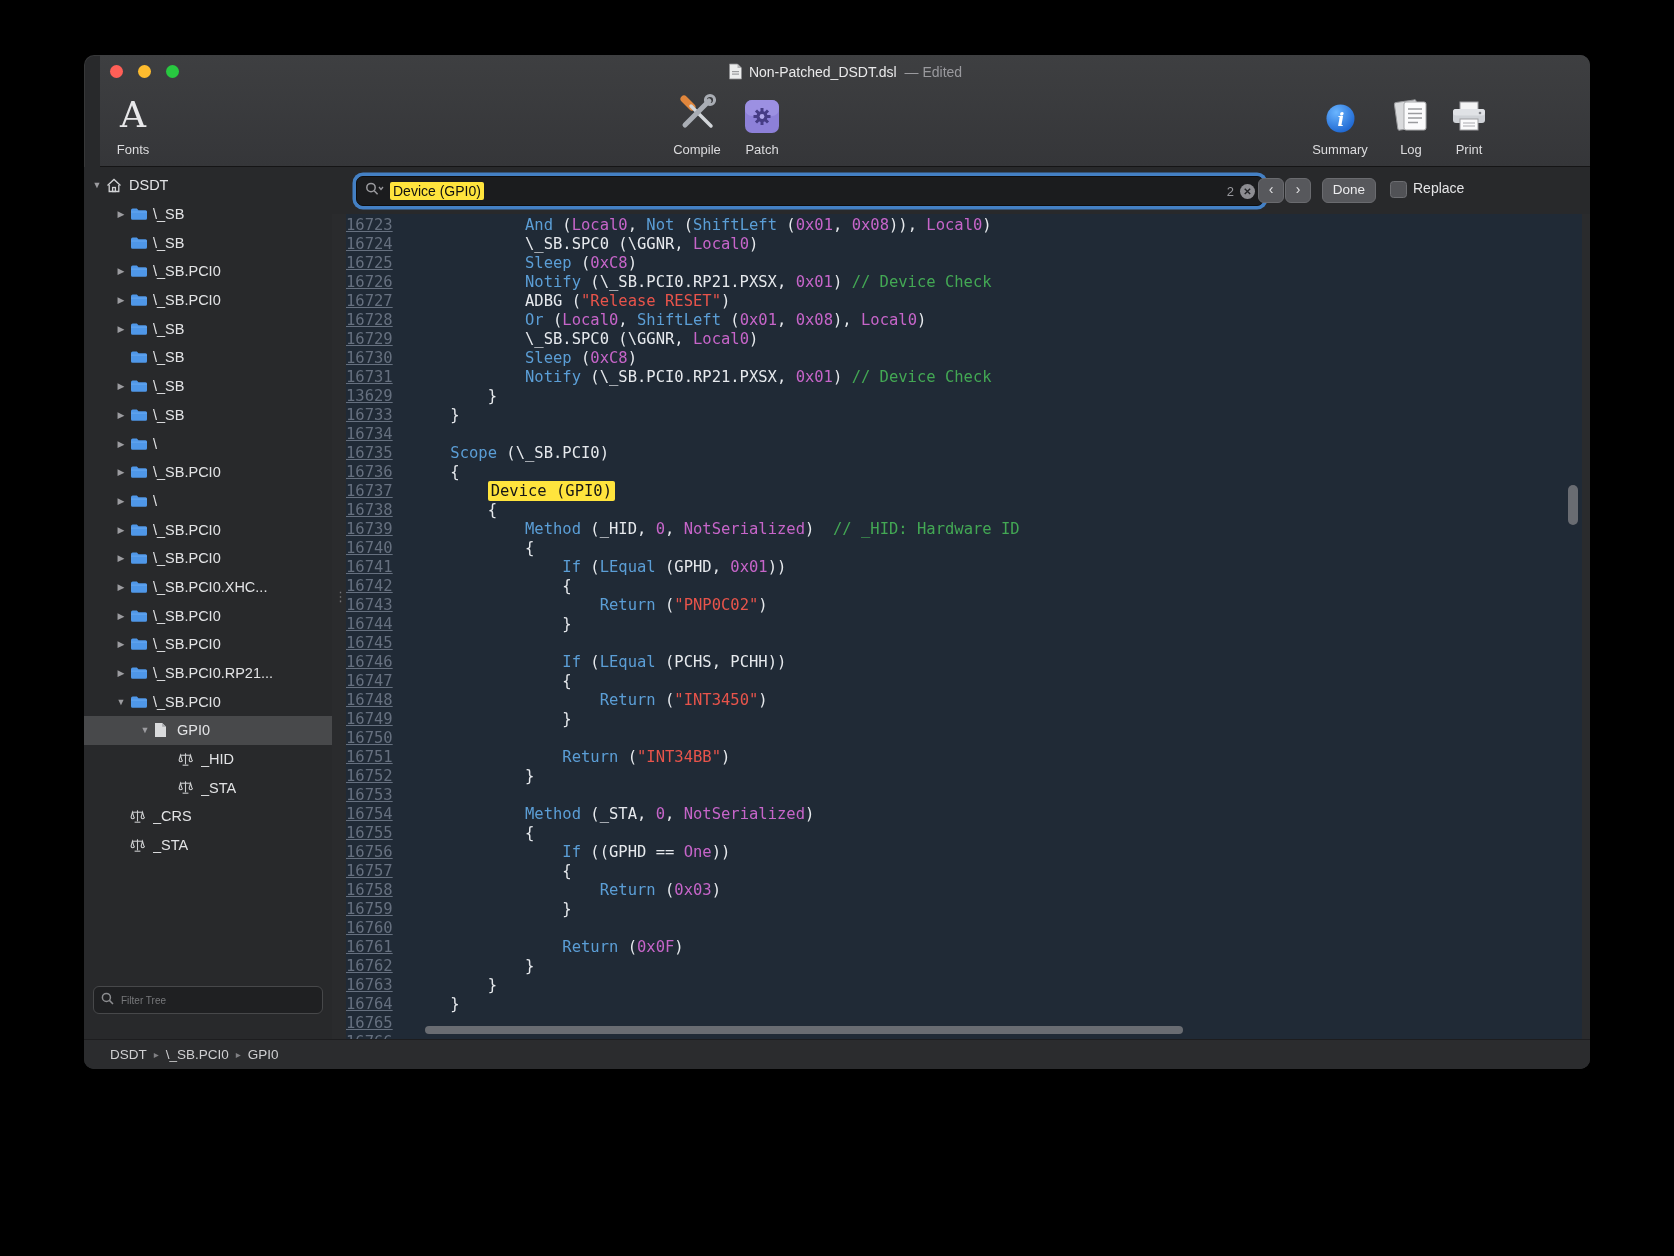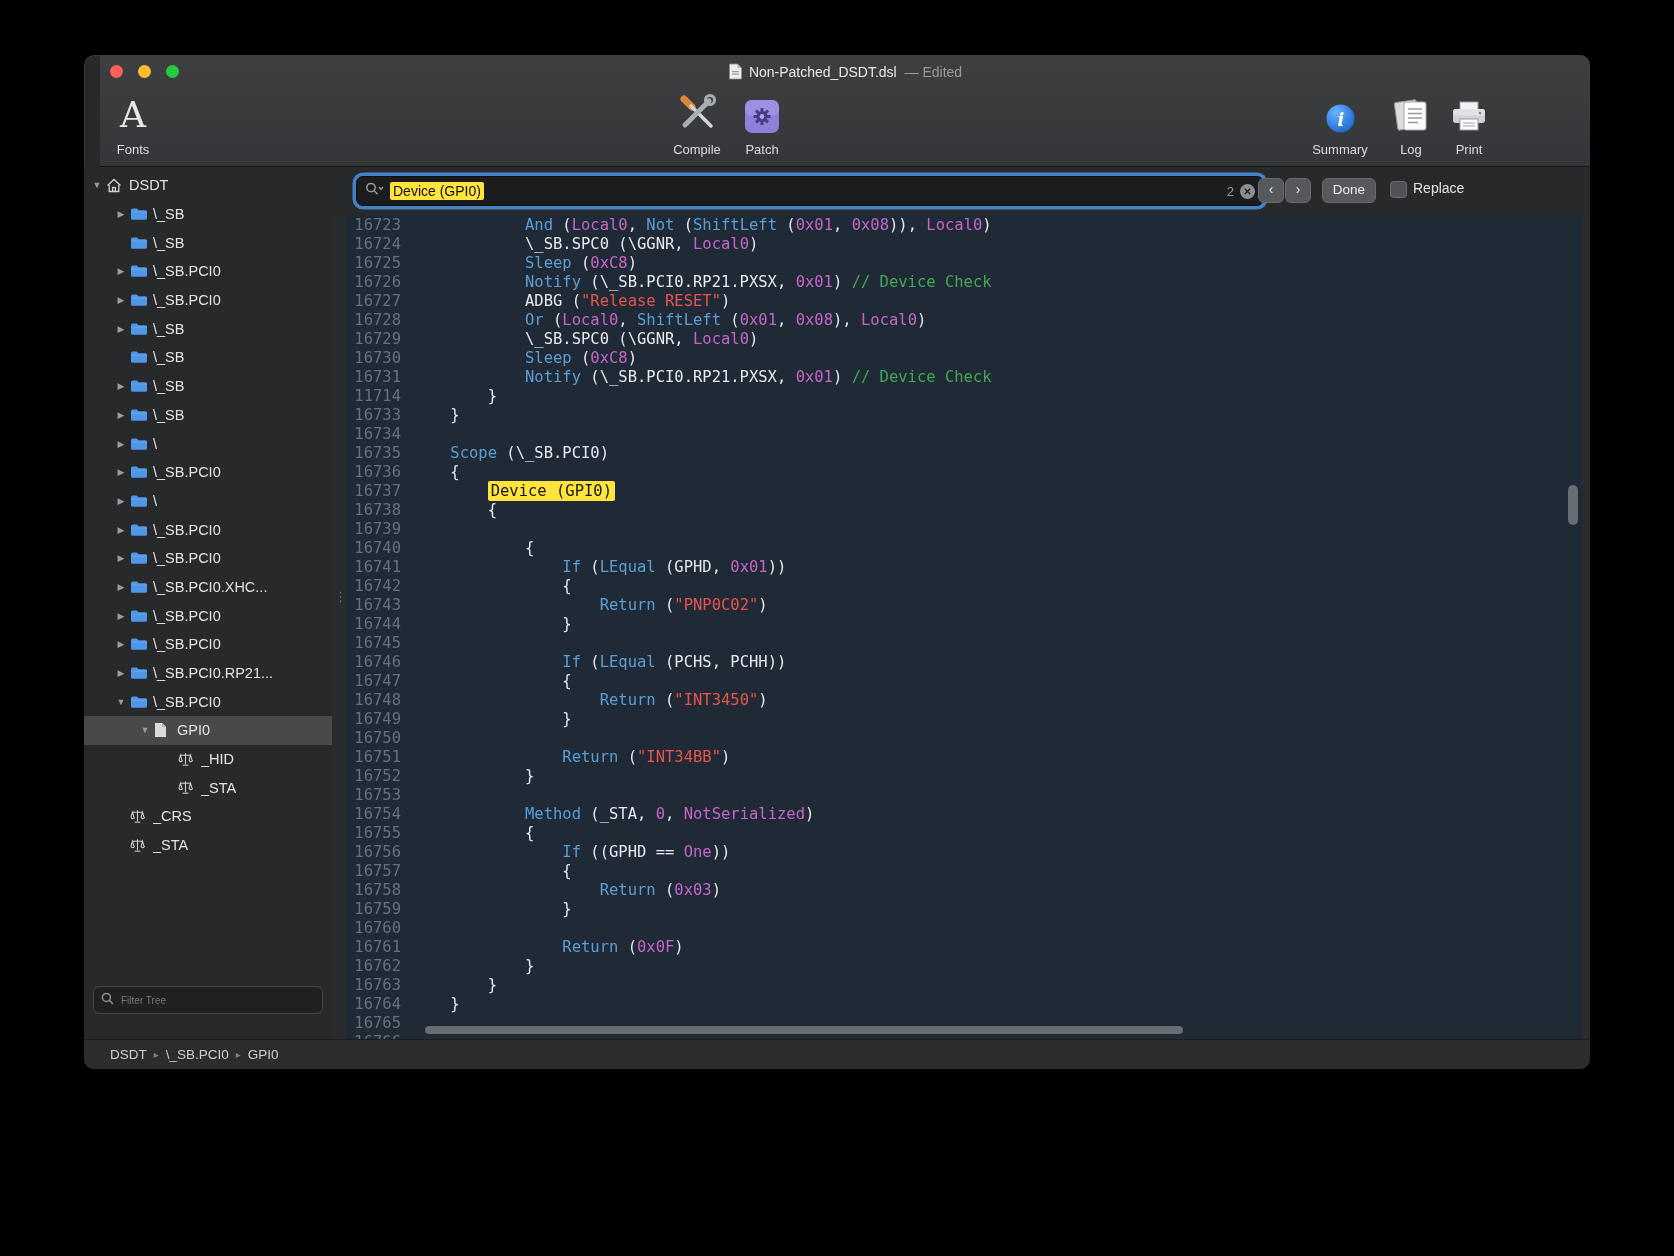--- a/index.html
+++ b/index.html
@@ -48,21 +48,21 @@
     border:1px solid #6a6b6f;color:#e4e4e6;font-size:14px;line-height:21px;text-align:center;cursor:default;}
   .done-btn{position:absolute;left:990px;top:11px;width:52px;height:23px;border-radius:6px;background:#57585c;
     border:1px solid #6a6b6f;color:#ececee;font-size:13.5px;line-height:21px;text-align:center;cursor:default;}
   .replace-box{position:absolute;left:1058px;top:14px;width:15px;height:15px;border-radius:3.5px;
     background:#515256;border:1px solid #6d6e72;}
   .replace-lbl{position:absolute;left:1081px;top:13px;font-size:14px;color:#e4e4e6;}
   
   .editor-area{position:absolute;left:0;top:47px;right:0;bottom:0;background:#2a2b2d;padding:0 8px 0 14px;box-sizing:border-box;}
   .editor{width:100%;height:100%;background:var(--editor-bg);overflow:hidden;padding-top:2px;box-sizing:border-box;}
   .code-line{height:19px;line-height:19px;white-space:pre;font-family:"DejaVu Sans Mono",monospace;font-size:15.5px;display:flex;}
-  .ln{width:55px;flex:0 0 55px;text-align:right;padding-right:12px;color:#66707f;}
+  .ln{width:55px;flex:0 0 55px;padding-right:12px;color:#66707f;text-decoration:underline;}
   .cd{color:var(--plain);}
   .sg-p{color:var(--plain);}
   .sg-k{color:var(--keyword);}
   .sg-v{color:var(--value);}
   .sg-s{color:var(--string);}
   .sg-c{color:var(--comment);}
   .sg-h{background:var(--find-highlight);color:#161616;padding:1px 3px;border-radius:2px;}
   .splitter-dots{position:absolute;left:2px;top:46%;color:#737478;font-size:13px;letter-spacing:0;line-height:5px;}
   .vscroll{position:absolute;right:12px;top:271px;width:10px;height:40px;border-radius:5px;background:#77787d;opacity:.85;}
   .hscroll{position:absolute;left:93px;bottom:6px;width:758px;height:8px;border-radius:4px;background:#77787d;opacity:.85;}
@@ -486,28 +486,28 @@
       <div class="editor">
           <div class="code-line"><span class="ln">16723</span><span class="cd"><span class="sg-p">            </span><span class="sg-k">And</span><span class="sg-p"> (</span><span class="sg-v">Local0</span><span class="sg-p">, </span><span class="sg-k">Not</span><span class="sg-p"> (</span><span class="sg-k">ShiftLeft</span><span class="sg-p"> (</span><span class="sg-v">0x01</span><span class="sg-p">, </span><span class="sg-v">0x08</span><span class="sg-p">)), </span><span class="sg-v">Local0</span><span class="sg-p">)</span></span></div>
           <div class="code-line"><span class="ln">16724</span><span class="cd"><span class="sg-p">            \_SB.SPC0 (\GGNR, </span><span class="sg-v">Local0</span><span class="sg-p">)</span></span></div>
           <div class="code-line"><span class="ln">16725</span><span class="cd"><span class="sg-p">            </span><span class="sg-k">Sleep</span><span class="sg-p"> (</span><span class="sg-v">0xC8</span><span class="sg-p">)</span></span></div>
           <div class="code-line"><span class="ln">16726</span><span class="cd"><span class="sg-p">            </span><span class="sg-k">Notify</span><span class="sg-p"> (\_SB.PCI0.RP21.PXSX, </span><span class="sg-v">0x01</span><span class="sg-p">) </span><span class="sg-c">// Device Check</span></span></div>
           <div class="code-line"><span class="ln">16727</span><span class="cd"><span class="sg-p">            ADBG (</span><span class="sg-s">"Release RESET"</span><span class="sg-p">)</span></span></div>
           <div class="code-line"><span class="ln">16728</span><span class="cd"><span class="sg-p">            </span><span class="sg-k">Or</span><span class="sg-p"> (</span><span class="sg-v">Local0</span><span class="sg-p">, </span><span class="sg-k">ShiftLeft</span><span class="sg-p"> (</span><span class="sg-v">0x01</span><span class="sg-p">, </span><span class="sg-v">0x08</span><span class="sg-p">), </span><span class="sg-v">Local0</span><span class="sg-p">)</span></span></div>
           <div class="code-line"><span class="ln">16729</span><span class="cd"><span class="sg-p">            \_SB.SPC0 (\GGNR, </span><span class="sg-v">Local0</span><span class="sg-p">)</span></span></div>
           <div class="code-line"><span class="ln">16730</span><span class="cd"><span class="sg-p">            </span><span class="sg-k">Sleep</span><span class="sg-p"> (</span><span class="sg-v">0xC8</span><span class="sg-p">)</span></span></div>
           <div class="code-line"><span class="ln">16731</span><span class="cd"><span class="sg-p">            </span><span class="sg-k">Notify</span><span class="sg-p"> (\_SB.PCI0.RP21.PXSX, </span><span class="sg-v">0x01</span><span class="sg-p">) </span><span class="sg-c">// Device Check</span></span></div>
-          <div class="code-line"><span class="ln">11714</span><span class="cd"><span class="sg-p">        }</span></span></div>
+          <div class="code-line"><span class="ln">13629</span><span class="cd"><span class="sg-p">        }</span></span></div>
           <div class="code-line"><span class="ln">16733</span><span class="cd"><span class="sg-p">    }</span></span></div>
           <div class="code-line"><span class="ln">16734</span><span class="cd"></span></div>
           <div class="code-line"><span class="ln">16735</span><span class="cd"><span class="sg-p">    </span><span class="sg-k">Scope</span><span class="sg-p"> (\_SB.PCI0)</span></span></div>
           <div class="code-line"><span class="ln">16736</span><span class="cd"><span class="sg-p">    {</span></span></div>
           <div class="code-line"><span class="ln">16737</span><span class="cd"><span class="sg-p">        </span><span class="sg-h">Device (GPI0)</span></span></div>
           <div class="code-line"><span class="ln">16738</span><span class="cd"><span class="sg-p">        {</span></span></div>
-          <div class="code-line"><span class="ln">16739</span></div>
+          <div class="code-line"><span class="ln">16739</span><span class="cd"><span class="sg-p">            </span><span class="sg-k">Method</span><span class="sg-p"> (_HID, </span><span class="sg-v">0</span><span class="sg-p">, </span><span class="sg-v">NotSerialized</span><span class="sg-p">)  </span><span class="sg-c">// _HID: Hardware ID</span></span></div>
           <div class="code-line"><span class="ln">16740</span><span class="cd"><span class="sg-p">            {</span></span></div>
           <div class="code-line"><span class="ln">16741</span><span class="cd"><span class="sg-p">                </span><span class="sg-k">If</span><span class="sg-p"> (</span><span class="sg-k">LEqual</span><span class="sg-p"> (GPHD, </span><span class="sg-v">0x01</span><span class="sg-p">))</span></span></div>
           <div class="code-line"><span class="ln">16742</span><span class="cd"><span class="sg-p">                {</span></span></div>
           <div class="code-line"><span class="ln">16743</span><span class="cd"><span class="sg-p">                    </span><span class="sg-k">Return</span><span class="sg-p"> (</span><span class="sg-s">"PNP0C02"</span><span class="sg-p">)</span></span></div>
           <div class="code-line"><span class="ln">16744</span><span class="cd"><span class="sg-p">                }</span></span></div>
           <div class="code-line"><span class="ln">16745</span><span class="cd"></span></div>
           <div class="code-line"><span class="ln">16746</span><span class="cd"><span class="sg-p">                </span><span class="sg-k">If</span><span class="sg-p"> (</span><span class="sg-k">LEqual</span><span class="sg-p"> (PCHS, PCHH))</span></span></div>
           <div class="code-line"><span class="ln">16747</span><span class="cd"><span class="sg-p">                {</span></span></div>
           <div class="code-line"><span class="ln">16748</span><span class="cd"><span class="sg-p">                    </span><span class="sg-k">Return</span><span class="sg-p"> (</span><span class="sg-s">"INT3450"</span><span class="sg-p">)</span></span></div>
           <div class="code-line"><span class="ln">16749</span><span class="cd"><span class="sg-p">                }</span></span></div>

